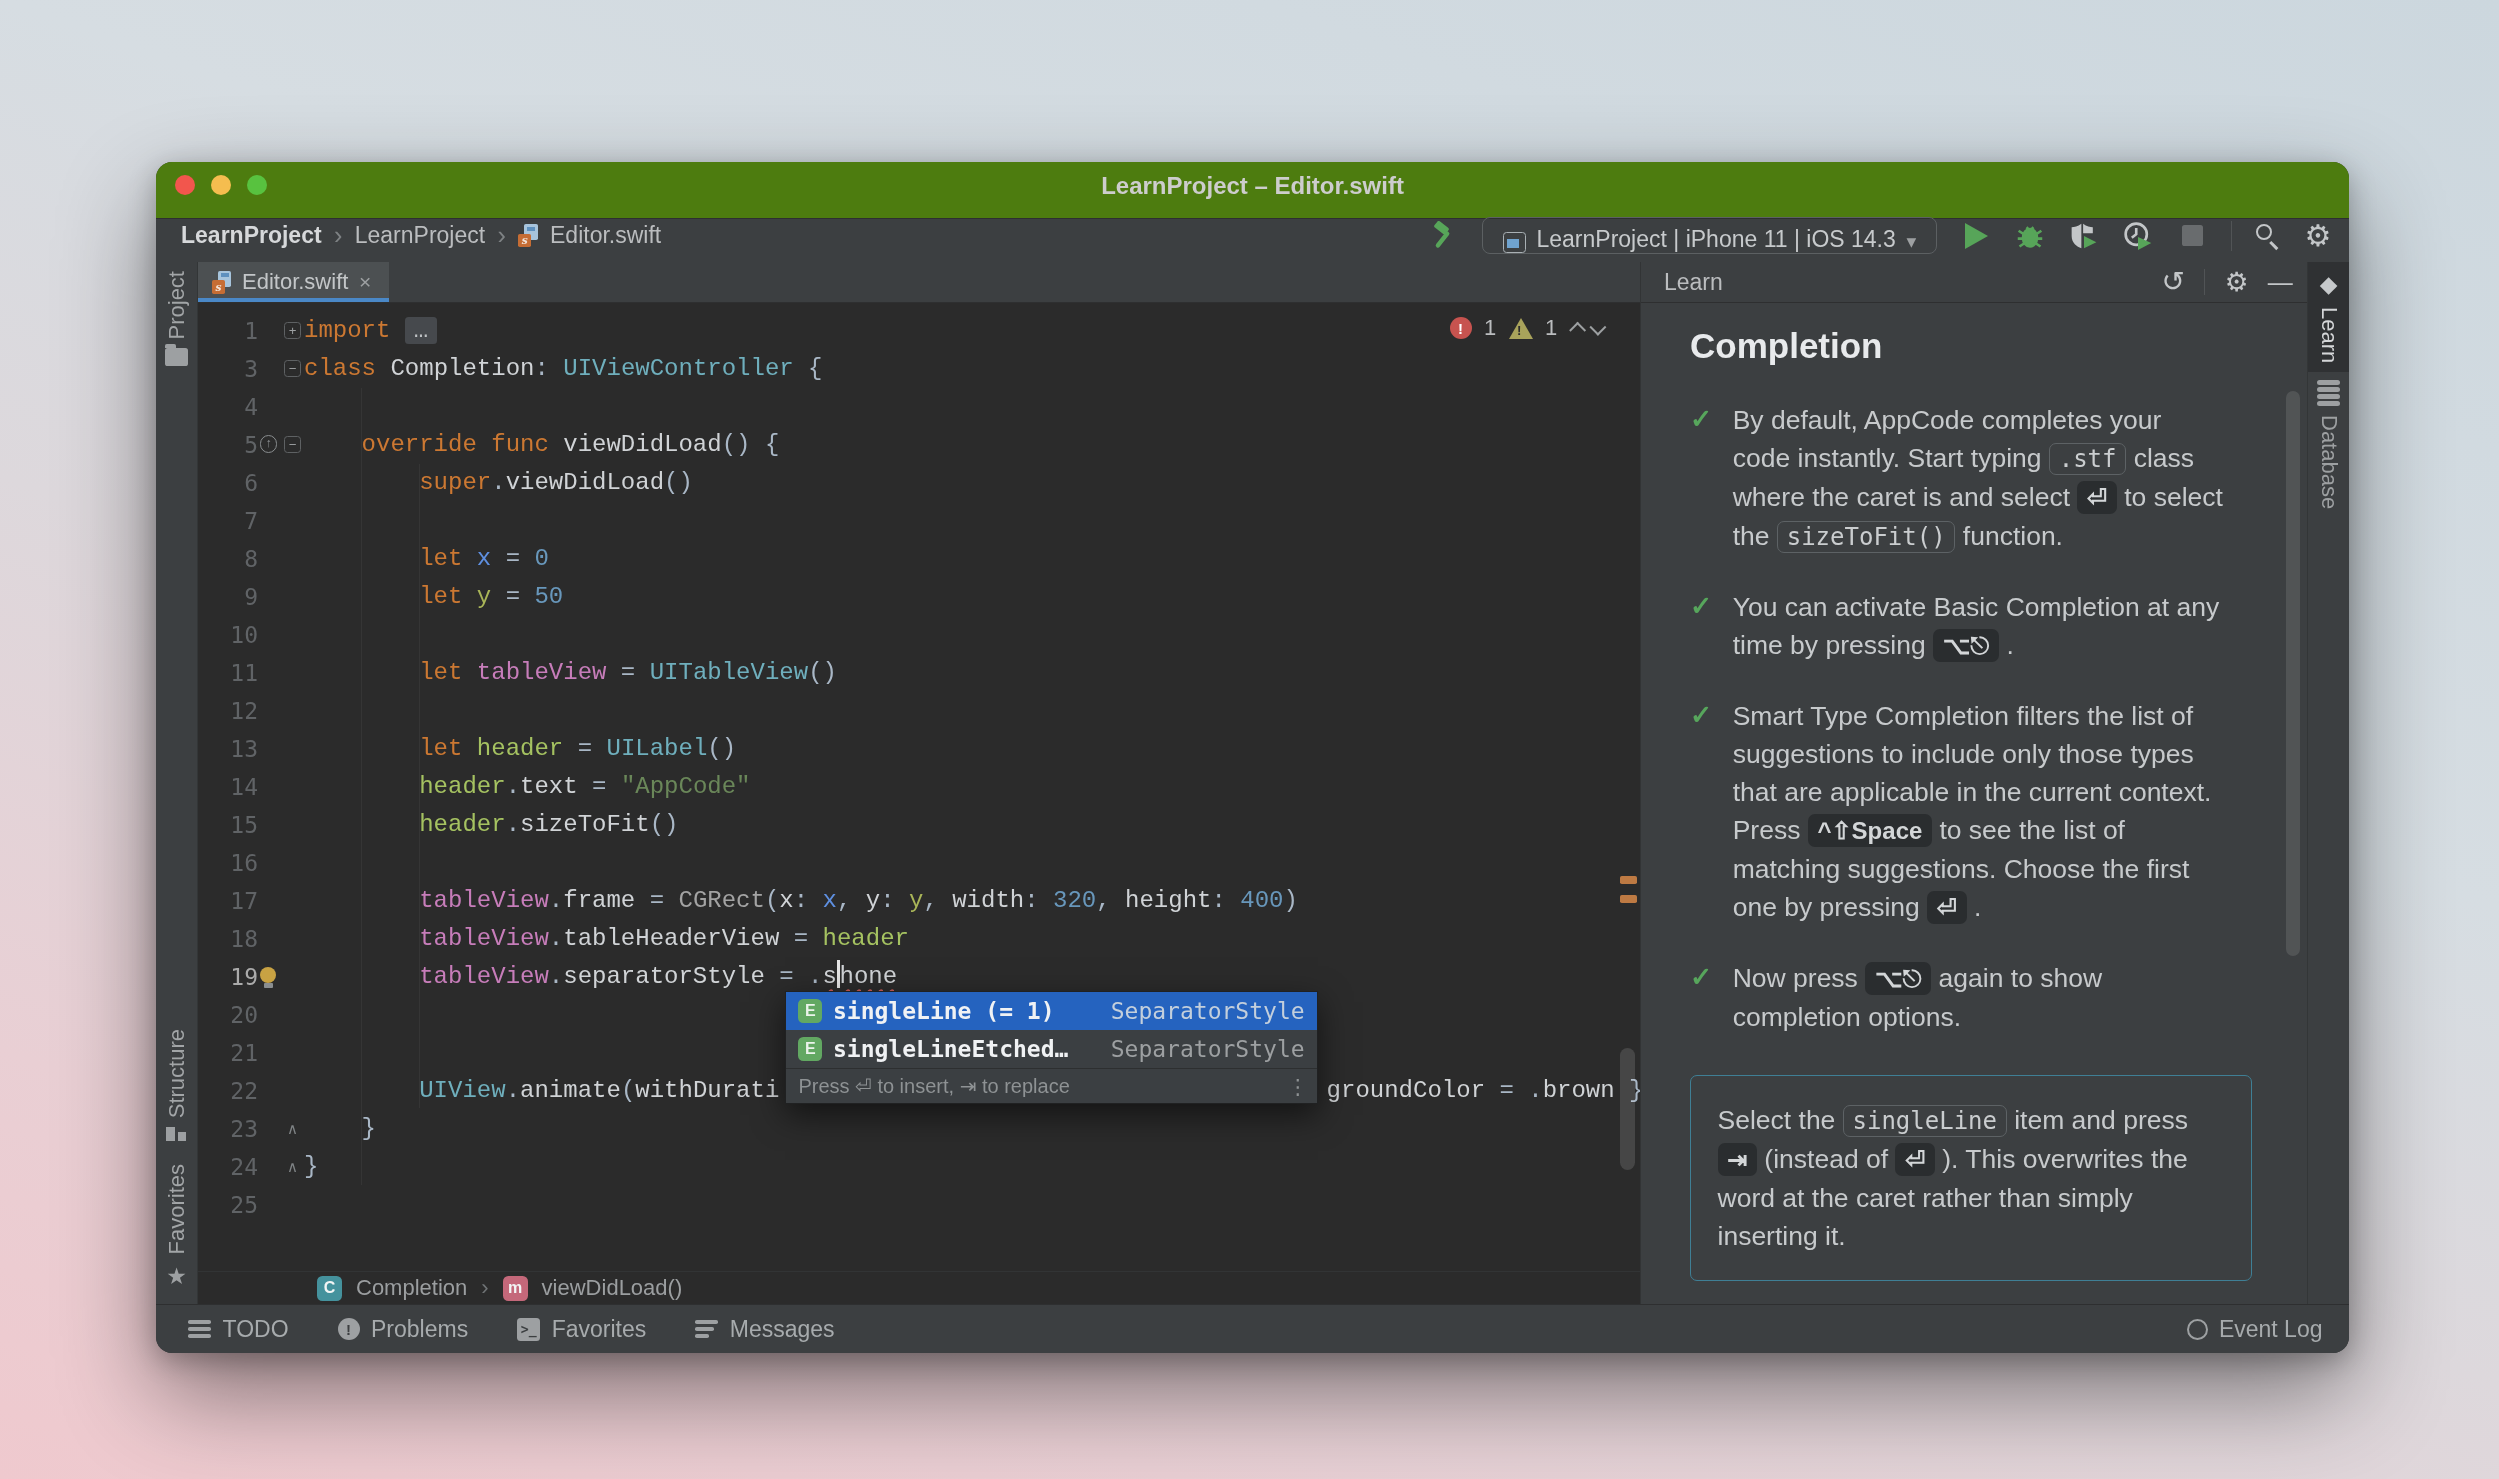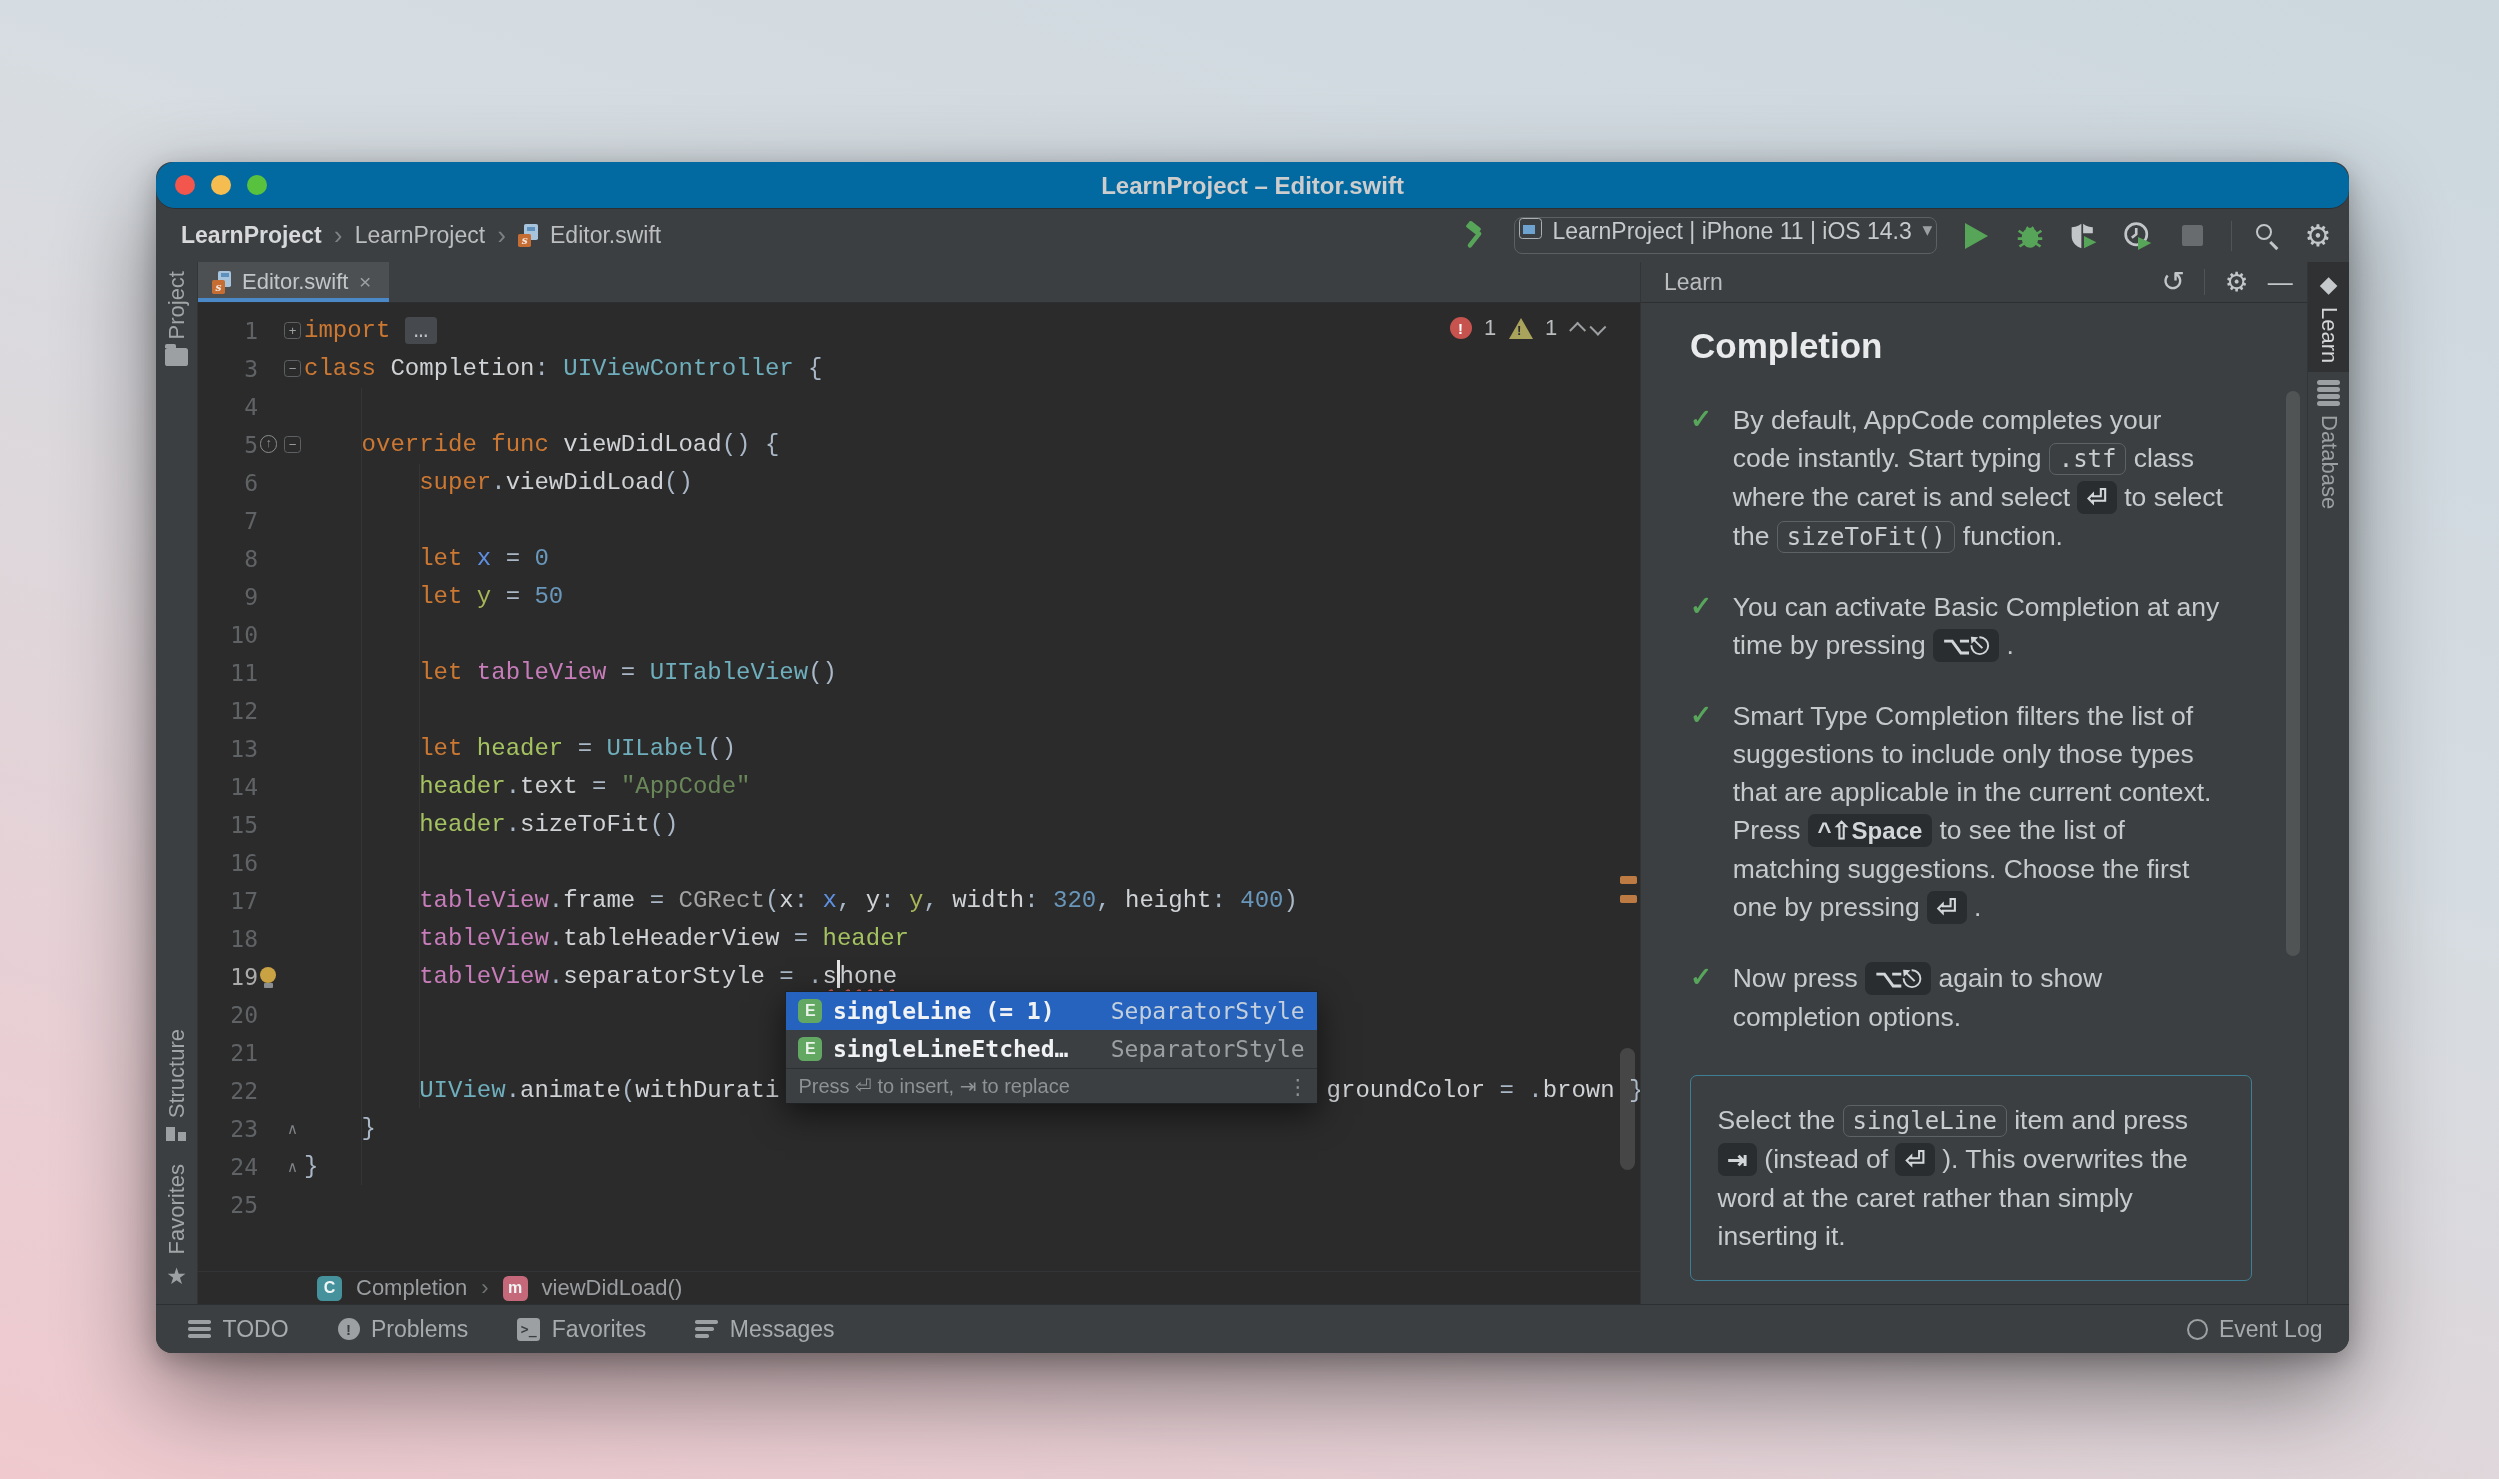--- a/index.html
+++ b/index.html
@@ -11,33 +11,33 @@
 
   
   #window {
     position:absolute; left:156px; top:162px; width:2193px; height:1191px;
     background:#3C3F41; border-radius:16px;
     box-shadow:0 40px 97px rgba(0,0,0,.45), 0 7px 26.5px rgba(0,0,0,.25);
     overflow:hidden; color:#BBBDBF;
   }
 
   
-  .titlebar { position:absolute; left:0; top:0; right:0; height:47px; background:#0369a1; border-bottom:0.9px solid #2E2F30;border-radius:19px; }
+  .titlebar { position:absolute; left:0; top:0; right:0; height:57px; background:#4d7c0f; border-bottom:0.9px solid #2E2F30; }
   .lights { position:absolute; left:19.4px; top:13.2px; display:flex; gap:16px; }
   .light { width:20px; height:20px; border-radius:50%; }
   .win-title { position:absolute; left:0; right:0; top:0; height:47px; display:flex; align-items:center; justify-content:center;
     color:#CDCDCD; font-size:24px; font-weight:700; }
 
   
   .toolbar { position:absolute; left:0; top:48px; right:0; height:51px; display:flex; align-items:center; }
   .crumbs { display:flex; align-items:center; gap:12.4px; padding-left:25px; font-size:23px; color:#BBBDBF; }
   .crumb-root { font-weight:700; color:#D6D8DA; }
   .crumb-sep { color:#7E8284; font-size:25px; }
   .toolbar-right { margin-left:auto; display:flex; align-items:center; gap:24px; padding-right:16px; }
-  .runchip { display:flex; align-items:flex-start; gap:10.6px; border:1.8px solid #5C6062; border-radius:8px; height:37px; padding:0 4px; }
+  .runchip { display:flex; align-items:flex-end; gap:10.6px; border:1.8px solid #5C6062; border-radius:8px; height:37px; padding:0 20px; }
   .runchip .label { font-size:23px; color:#C7CACC; }
   .dd { color:#9DA0A2; font-size:19.4px; }
   .devicon { position:relative; width:23px; height:21px; border:1.8px solid #A9B0B4; border-radius:3.5px; }
   .devicon i { position:absolute; left:3.5px; top:6.2px; width:11.5px; height:8.8px; background:#6FA3CF; }
   .tb-icon { display:flex; align-items:center; justify-content:center; width:30px; height:30px; }
   .play-tri { width:0; height:0; border-left:23px solid #57A559; border-top:13.2px solid transparent; border-bottom:13.2px solid transparent; }
   .stop-sq { width:21px; height:21px; background:#696C6E; border-radius:2.6px; }
   .tb-sep { width:0.9px; height:30px; background:#515456; }
   .search-ico { position:relative; width:23px; height:23px; }
   .search-ico i { position:absolute; left:0; top:0; width:16px; height:16px; border:2.6px solid #C3C6C8; border-radius:50%; }

